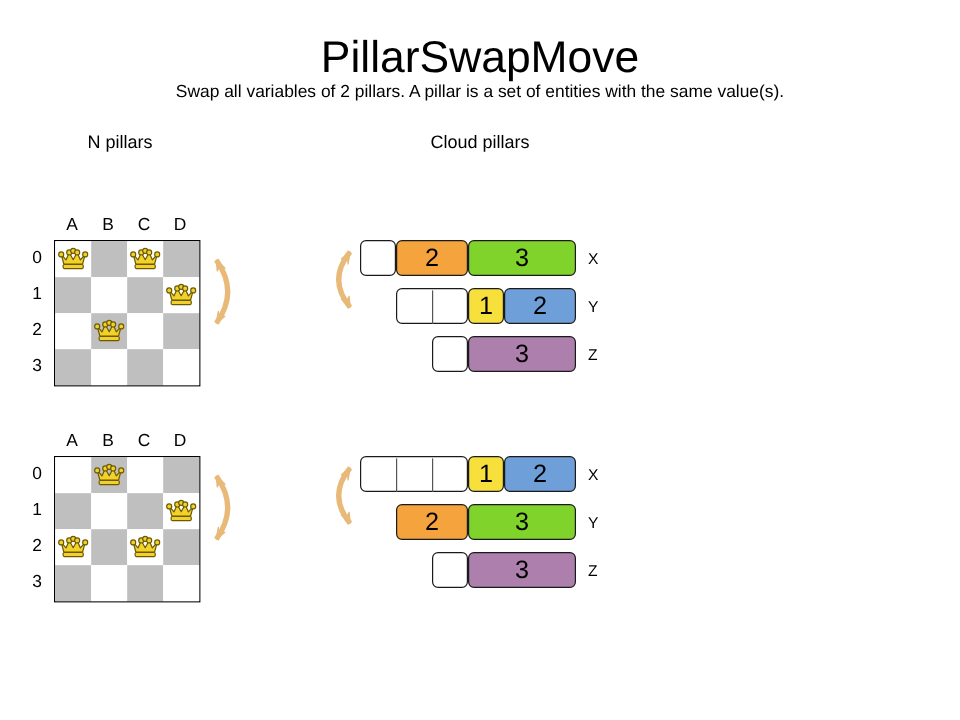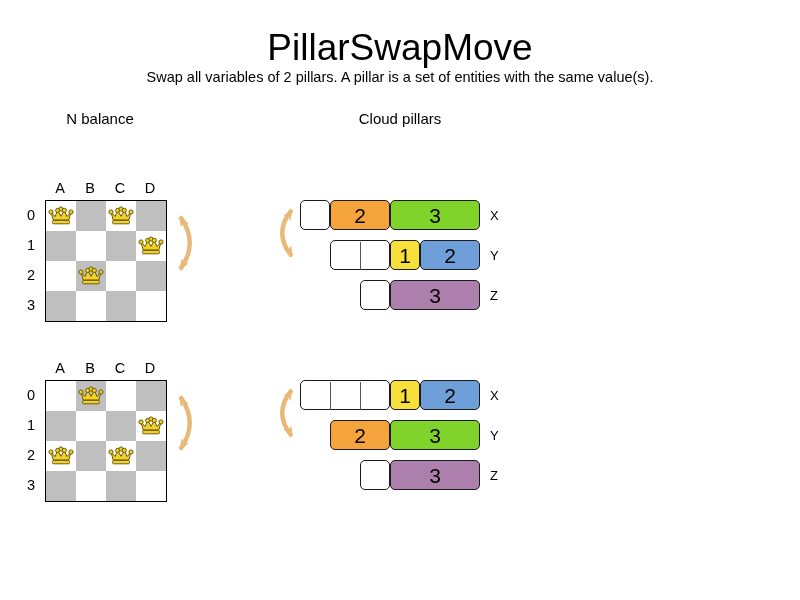--- a/index.html
+++ b/index.html
@@ -121,21 +121,21 @@
   
   .arrow { position: absolute; }
   .arrow svg { display: block; }
 </style>
 </head>
 <body>
 
 <div id="page-title">PillarSwapMove</div>
 <div id="page-subtitle">Swap all variables of 2 pillars. A pillar is a set of entities with the same value(s).</div>
 
-<div id="heading-nqueens" class="section-heading">N balance</div>
+<div id="heading-nqueens" class="section-heading">N pillars</div>
 <div id="heading-cloud" class="section-heading">Cloud pillars</div>
 
 <div id="stage">
     <div class="board-wrap" style="left: 25px; top: 175px; width: 160px; height: 150px;">
       <div class="col-label" style="left: 20px;">A</div>
       <div class="col-label" style="left: 50px;">B</div>
       <div class="col-label" style="left: 80px;">C</div>
       <div class="col-label" style="left: 110px;">D</div>
       <div class="board">
         <div class="cell light" style="left: 0px; top: 0px;"></div>

